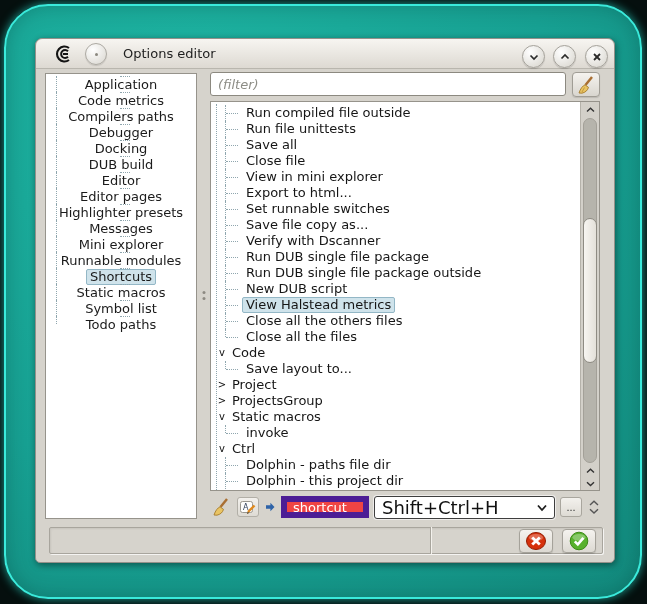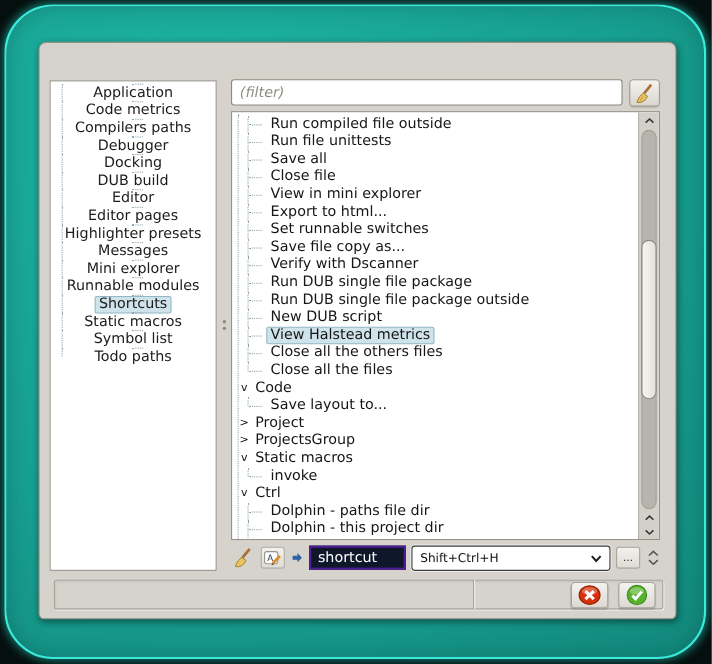--- a/index.html
+++ b/index.html
@@ -90,26 +90,26 @@
     background:linear-gradient(90deg,#f7f5f1,#e3e0d9); border:1px solid #8e8b83; border-radius:8px; cursor:pointer;
   }
   
   .proprow { height:28px; margin-top:2px; display:flex; align-items:center; gap:5px; }
   .flat-icon { width:22px; height:20px; background:none; border:none; padding:0; cursor:pointer; display:flex; align-items:center; justify-content:center; }
   .mini-btn {
     width:22px; height:20px; border:1px solid #b2afa7; border-radius:3px;
     background:linear-gradient(#f3f1ed,#dedbd4); display:flex; align-items:center; justify-content:center; cursor:pointer; padding:0;
   }
   .propname {
-    width:88px; height:22px; flex:none; background:#0f172a; border:2px solid #4c1d95;
+    width:88px; height:22px; flex:none; background:#ef4444; border:6px solid #4c1d95;
     color:#fff; font-size:13px; display:flex; align-items:center; padding:0 6px; cursor:default;
   }
   .combo {
     flex:1; height:23px; background:#fff; border:1px solid #3e3e3e; border-radius:3px;
-    display:flex; align-items:center; padding:0 22px 0 7px; font-size:11px; color:#111;
+    display:flex; align-items:center; padding:0 22px 0 7px; font-size:18px; color:#111;
     position:relative; cursor:pointer; box-shadow:0 0 0 1px rgba(255,255,255,.6);
   }
   .combo .chev { position:absolute; right:6px; top:6px; }
   .dots-btn {
     width:22px; height:20px; border:1px solid #a9a69e; border-radius:3px;
     background:linear-gradient(#f3f1ed,#dedbd4); font-size:11px; line-height:8px; color:#333;
     display:flex; align-items:flex-end; justify-content:center; padding-bottom:5px; cursor:pointer;
   }
   .mini-arrows { width:13px; flex:none; display:flex; flex-direction:column; align-items:center; gap:2px; }
   .mini-arrows svg { display:block; cursor:pointer; }
@@ -127,20 +127,45 @@
     display:flex; align-items:center; justify-content:center; cursor:pointer; padding:0;
   }
 </style>
 </head>
 <body>
 
 <div class="frame"></div>
 
 <div class="window">
 
+  <div class="titlebar">
+    <svg class="logo" viewBox="0 0 22 22">
+      <path d="M16 5 A7.5 7.5 0 1 0 16 17" fill="none" stroke="#141414" stroke-width="2.1"></path>
+      <path d="M15 8.2 A4 4 0 1 0 15 13.8" fill="none" stroke="#141414" stroke-width="2"></path>
+      <line x1="10" y1="11" x2="15" y2="11" stroke="#141414" stroke-width="2"></line>
+    </svg>
+    <div class="tb-circle"></div>
+    <div class="tb-title">Options editor</div>
+    <div class="tb-btn tb-min">
+      <svg width="12" height="12">
+          <polyline points="2.5,4.5 6,8 9.5,4.5" fill="none" stroke="#2b2b2b" stroke-width="1.7"></polyline>
+        </svg>
+    </div>
+    <div class="tb-btn tb-max">
+      <svg width="12" height="12">
+          <polyline points="2.5,7.5 6,4 9.5,7.5" fill="none" stroke="#2b2b2b" stroke-width="1.7"></polyline>
+        </svg>
+    </div>
+    <div class="tb-btn tb-close">
+      <svg width="12" height="12">
+          <line x1="3" y1="3" x2="9" y2="9" stroke="#2b2b2b" stroke-width="1.8"></line>
+          <line x1="9" y1="3" x2="3" y2="9" stroke="#2b2b2b" stroke-width="1.8"></line>
+        </svg>
+    </div>
+  </div>
 
   <div class="sidebar" id="sidebar-rows">
       <div class="side-row">
         <span class="stub"></span>
         <span class="lbl">Application</span>
       </div>
       <div class="side-row">
         <span class="stub"></span>
         <span class="lbl">Code metrics</span>
       </div>

